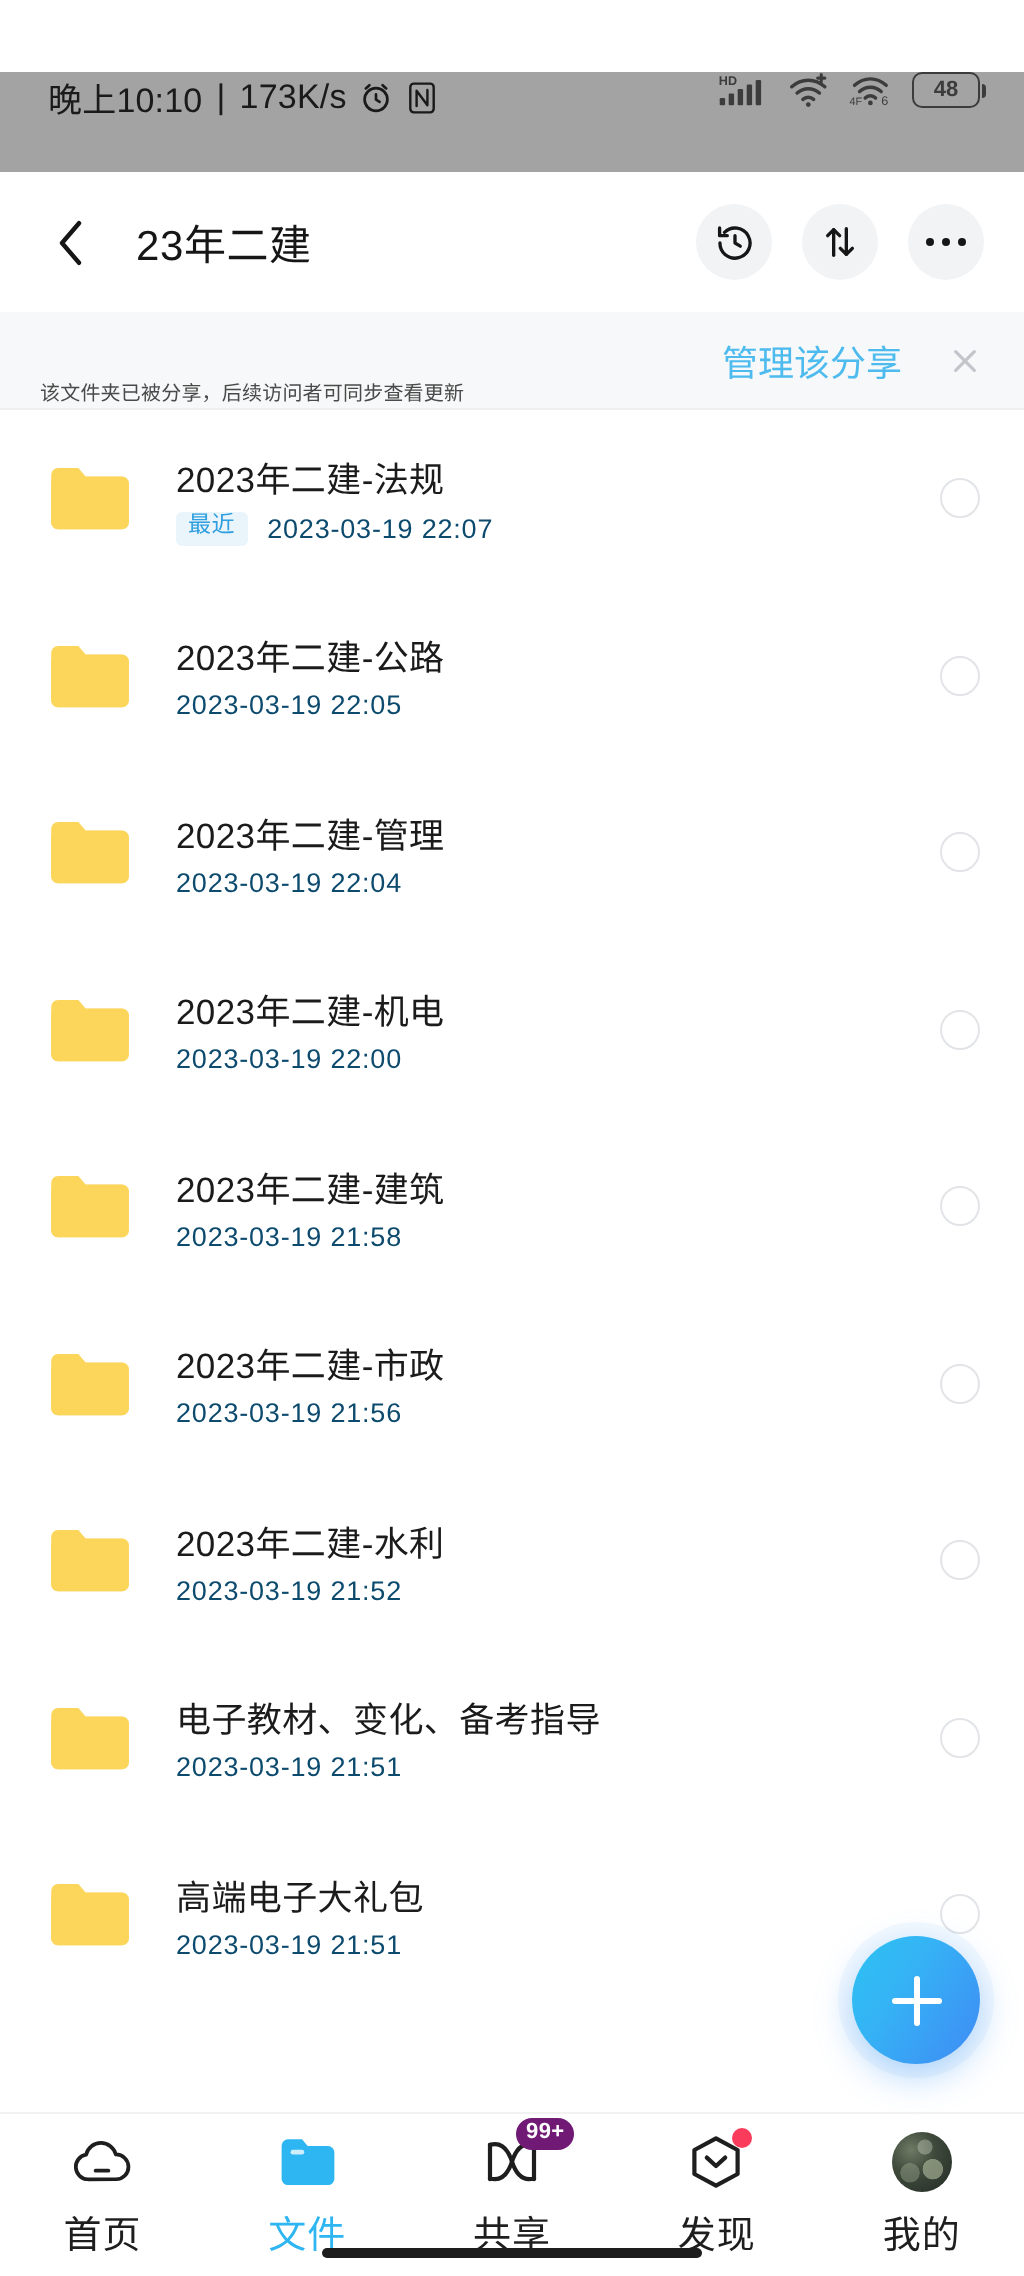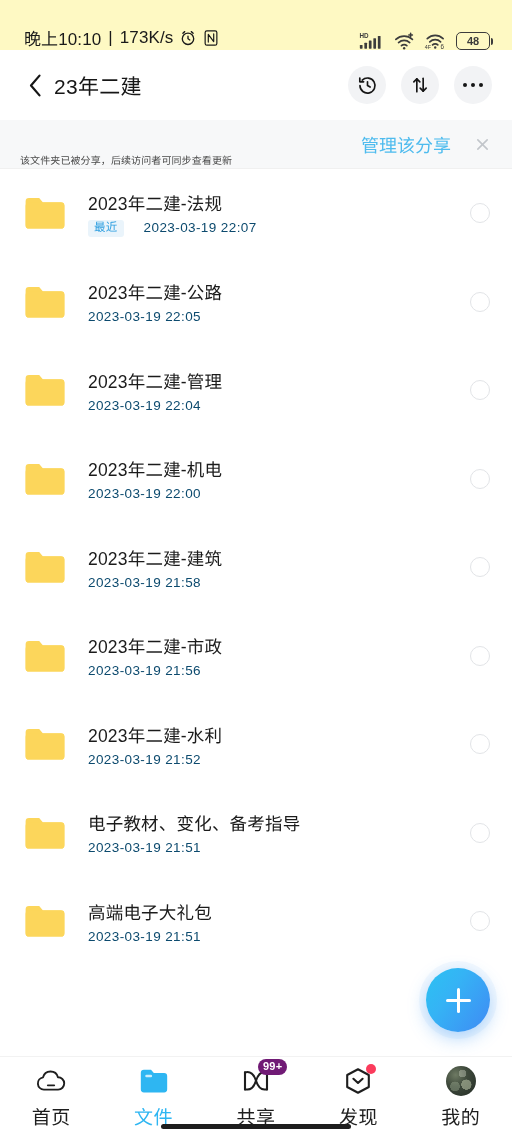--- a/index.html
+++ b/index.html
@@ -21,24 +21,25 @@
     background: #ffffff;
     display: flex;
     flex-direction: column;
   }
 
   
   .status-bar {
     height: 50px;
     flex: 0 0 50px;
     display: flex;
-    align-items: flex-end;
+    align-items: flex-start;
     justify-content: space-between;
     padding: 0 22px 0 24px;
-    background: #fef9c3;
+    background: #a3a3a3;
+    margin-top: 36px;
   }
   .status-left {
     display: flex;
     align-items: center;
     gap: 6px;
     font-size: 17px;
     color: #1a1a1a;
     font-weight: 500;
     letter-spacing: 0.1px;
   }
@@ -90,21 +91,21 @@
     height: 34px;
     display: flex;
     align-items: center;
     justify-content: center;
     cursor: pointer;
   }
   .app-title {
     font-size: 21px;
     color: #161616;
     font-weight: 500;
-    margin-left: 2px;
+    margin-left: 16px;
     letter-spacing: 0.3px;
     white-space: nowrap;
   }
   .app-bar-actions {
     margin-left: auto;
     display: flex;
     align-items: center;
     gap: 15px;
   }
   .round-btn {
@@ -194,22 +195,22 @@
   .file-name {
     font-size: 17.5px;
     color: #1b1b1b;
     letter-spacing: 0.2px;
     white-space: nowrap;
     overflow: hidden;
     text-overflow: ellipsis;
   }
   .file-meta {
     display: flex;
-    align-items: flex-start;
-    gap: 20px;
+    align-items: center;
+    gap: 10px;
   }
   .recent-badge {
     font-size: 11.5px;
     color: #2f9fe0;
     background: #eaf4fb;
     border-radius: 3px;
     padding: 2px 6px 3px;
     line-height: 1;
     letter-spacing: 0.3px;
   }

